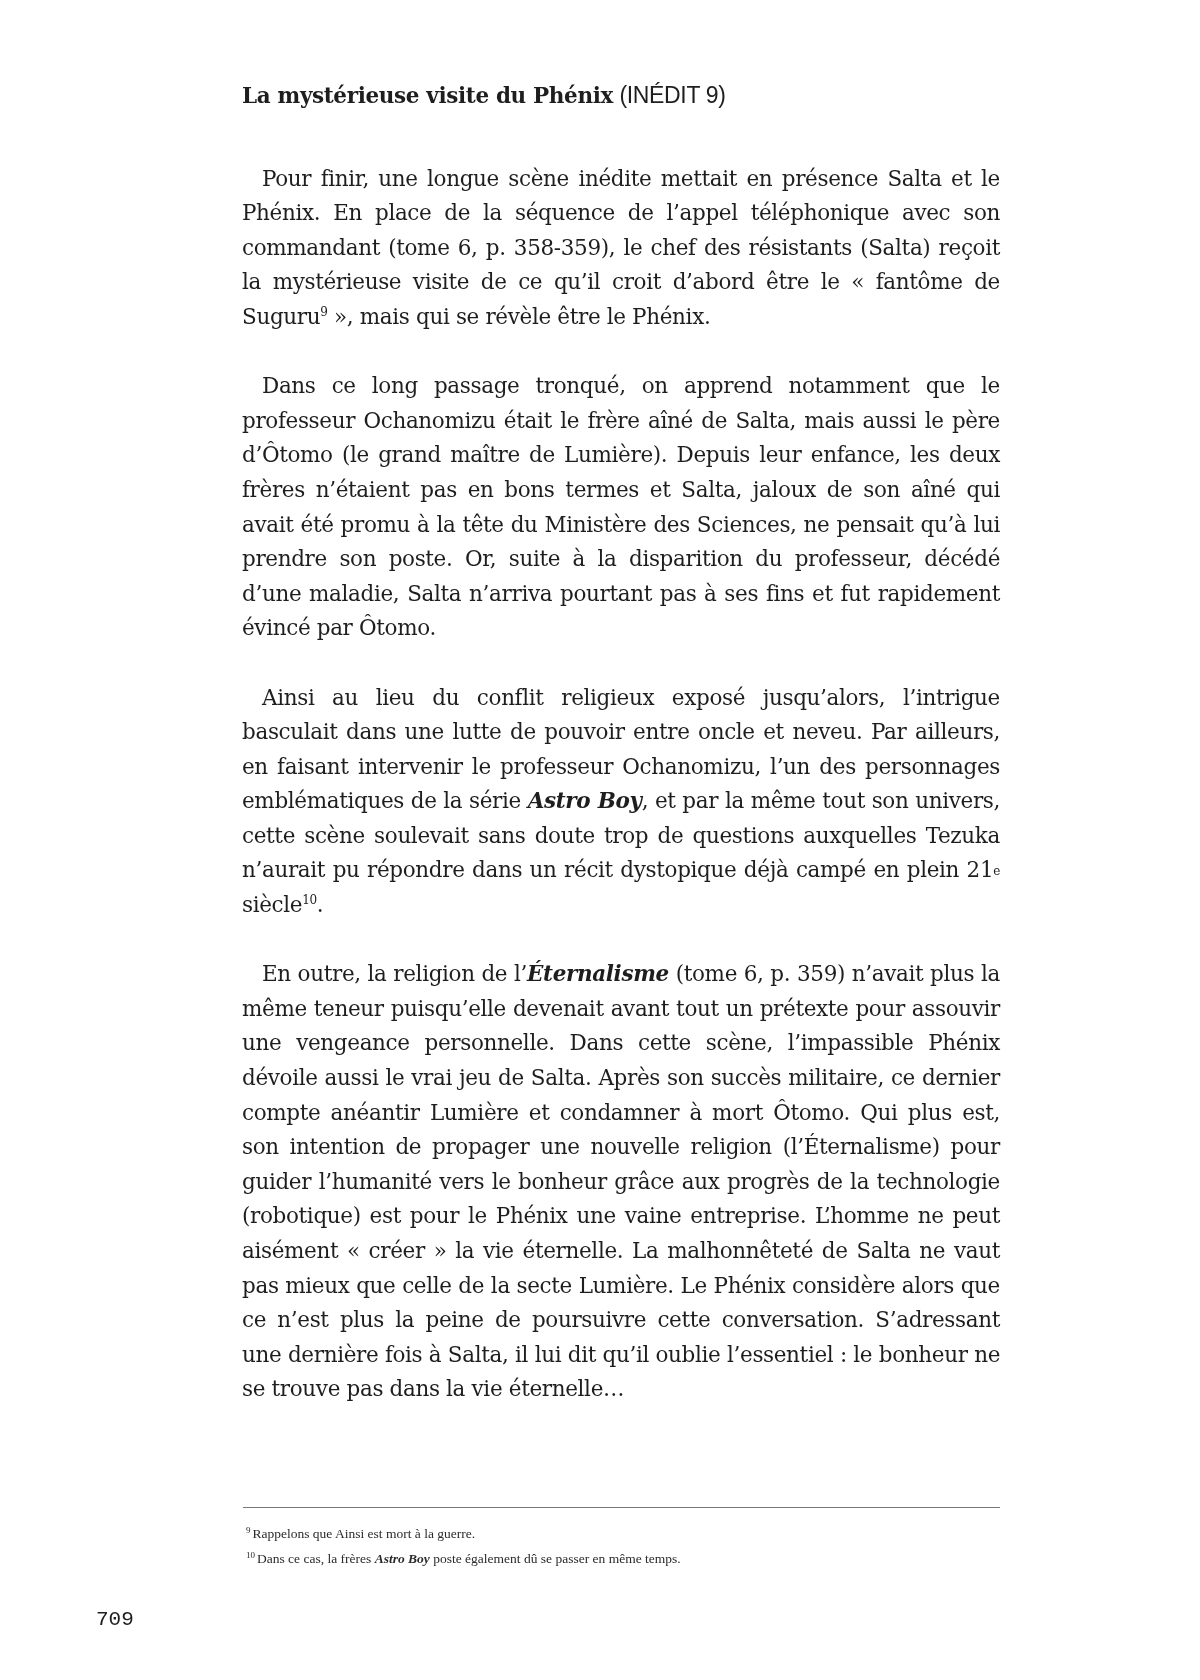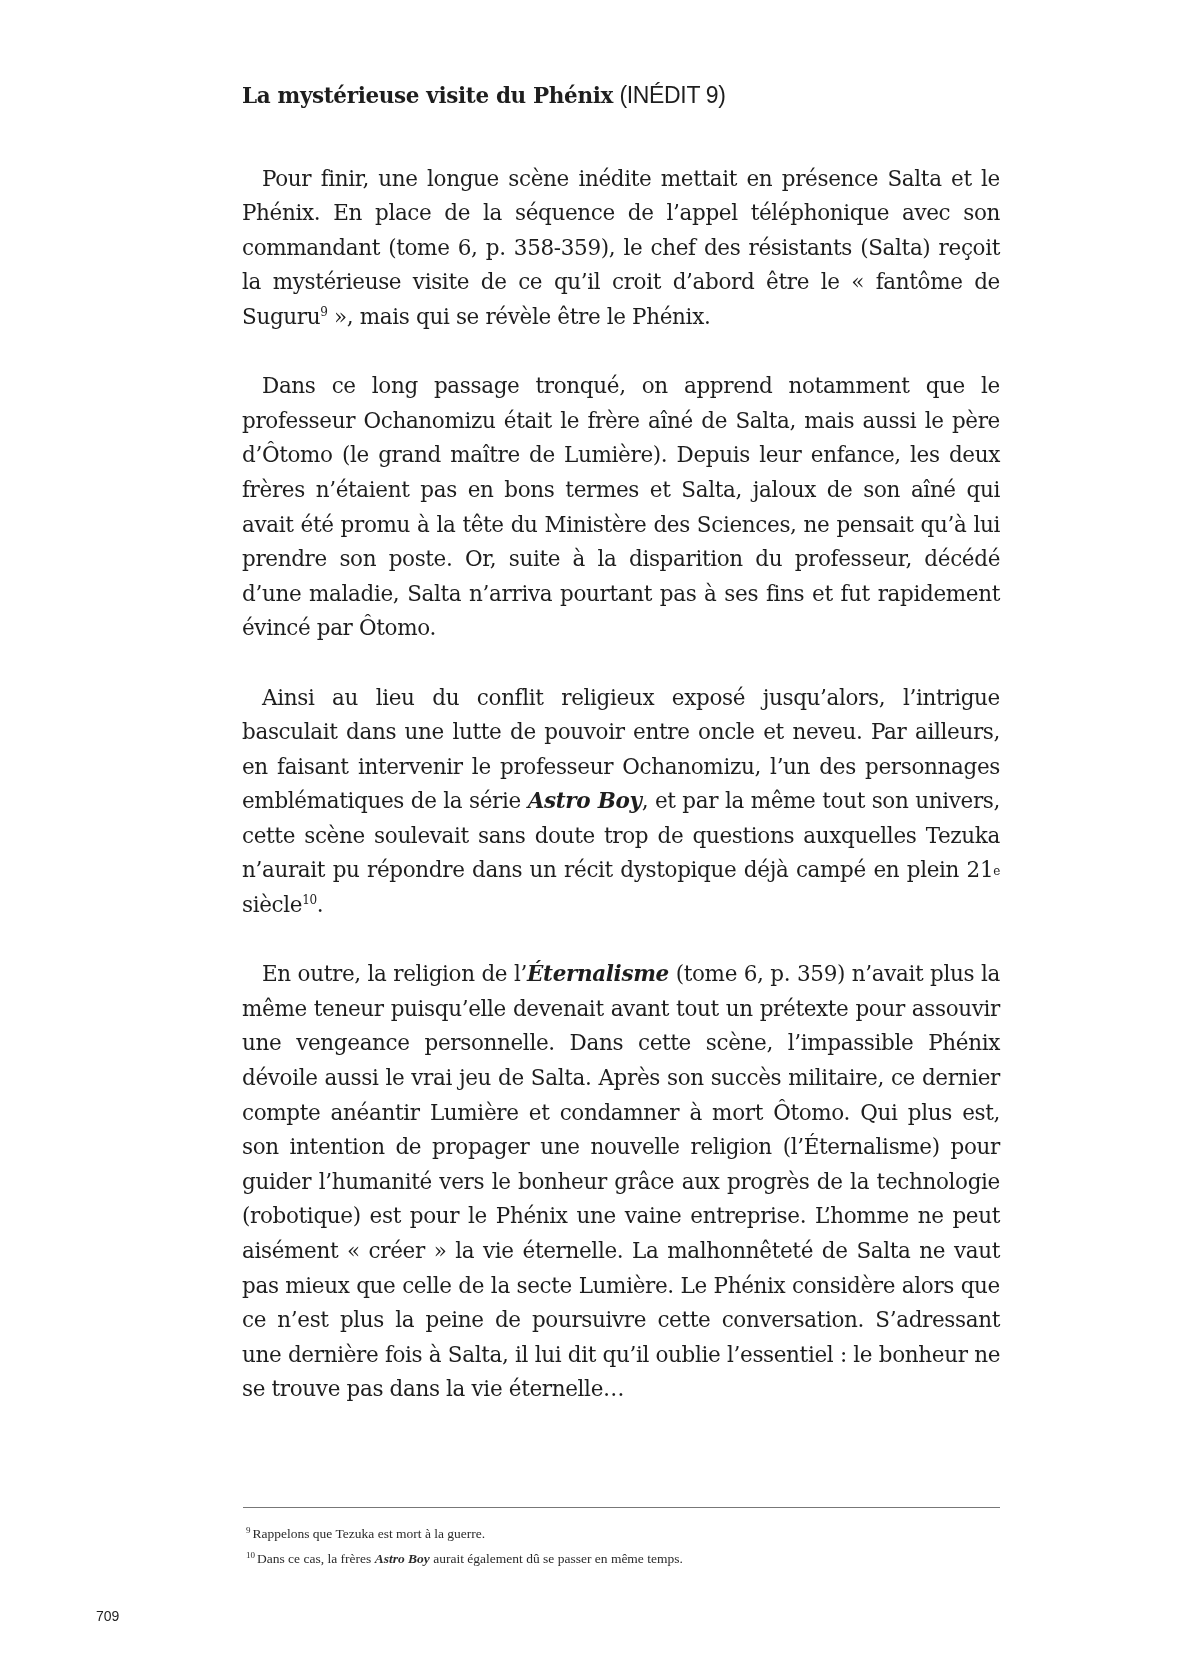--- a/index.html
+++ b/index.html
@@ -21,21 +21,21 @@
   em { font-style: italic; font-weight: bold; }
   .rule { position: absolute; left: 243px; top: 1507px; width: 757px; height: 0; border-top: 1.5px solid #777777; }
   .footnotes {
     position: absolute; left: 246px; top: 1521px; width: 760px;
     font-family: "Liberation Serif", "DejaVu Serif", serif; font-size: 13.5px; line-height: 25px; color: #2a2a2a;
   }
   .footnote { margin: 0; }
   .footnote sup { font-size: 9px; vertical-align: 5px; line-height: 0; margin-right: 2px; }
   .page-number {
     position: absolute; left: 96px; top: 1608px;
-    font-family: Liberation Sans, sans-serif; font-size: 14px; color: #1e1e1e;
+    font-family: Liberation Mono, monospace; font-size: 21px; color: #1e1e1e;
   }
 </style>
 </head>
 <body>
 
 <div class="page">
   <div class="column">
     <h2 class="heading">
       <span class="bold">La mystérieuse visite du Phénix</span>
       <span class="suffix">(INÉDIT 9)</span>
@@ -46,18 +46,18 @@
     <p class="para">Dans ce long passage tronqué, on apprend notamment que le professeur Ochanomizu était le frère aîné de Salta, mais aussi le père d’Ôtomo (le grand maître de Lumière). Depuis leur enfance, les deux frères n’étaient pas en bons termes et Salta, jaloux de son aîné qui avait été promu à la tête du Ministère des Sciences, ne pensait qu’à lui prendre son poste. Or, suite à la disparition du professeur, décédé d’une maladie, Salta n’arriva pourtant pas à ses fins et fut rapidement évincé par Ôtomo.</p>
 
     <p class="para"><span>Ainsi au lieu du conflit religieux exposé jusqu’alors, l’intrigue basculait dans une lutte de pouvoir entre oncle et neveu. Par ailleurs, en faisant intervenir le professeur Ochanomizu, l’un des personnages emblématiques de la série </span><em>Astro Boy</em><span>, et par la même tout son univers, cette scène soulevait sans doute trop de questions auxquelles Tezuka n’aurait pu répondre dans un récit dystopique déjà campé en plein 21</span><sup class="ord">e</sup><span> siècle</span><sup class="fn">10</sup><span>.</span></p>
 
     <p class="para"><span>En outre, la religion de l’</span><em>Éternalisme</em><span> (tome 6, p. 359) n’avait plus la même teneur puisqu’elle devenait avant tout un prétexte pour assouvir une vengeance personnelle. Dans cette scène, l’impassible Phénix dévoile aussi le vrai jeu de Salta. Après son succès militaire, ce dernier compte anéantir Lumière et condamner à mort Ôtomo. Qui plus est, son intention de propager une nouvelle religion (l’Éternalisme) pour guider l’humanité vers le bonheur grâce aux progrès de la technologie (robotique) est pour le Phénix une vaine entreprise. L’homme ne peut aisément « créer » la vie éternelle. La malhonnêteté de Salta ne vaut pas mieux que celle de la secte Lumière. Le Phénix considère alors que ce n’est plus la peine de poursuivre cette conversation. S’adressant une dernière fois à Salta, il lui dit qu’il oublie l’essentiel : le bonheur ne se trouve pas dans la vie éternelle…</span></p>
   </div>
 
   <div class="rule"></div>
 
   <div class="footnotes">
-    <p class="footnote"><sup>9</sup><span>Rappelons que Tezuka est mort à la guerre.</span></p>
-    <p class="footnote"><sup>10</sup><span>Dans ce cas, la frères </span><em>Astro Boy</em><span> aurait également dû se passer en même temps.</span></p>
+    <p class="footnote"><sup>9</sup><span>Rappelons que Ainsi est mort à la guerre.</span></p>
+    <p class="footnote"><sup>10</sup><span>Dans ce cas, la frères </span><em>Astro Boy</em><span> poste également dû se passer en même temps.</span></p>
   </div>
 
   <div class="page-number">709</div>
 </div>
 
 </body></html>

